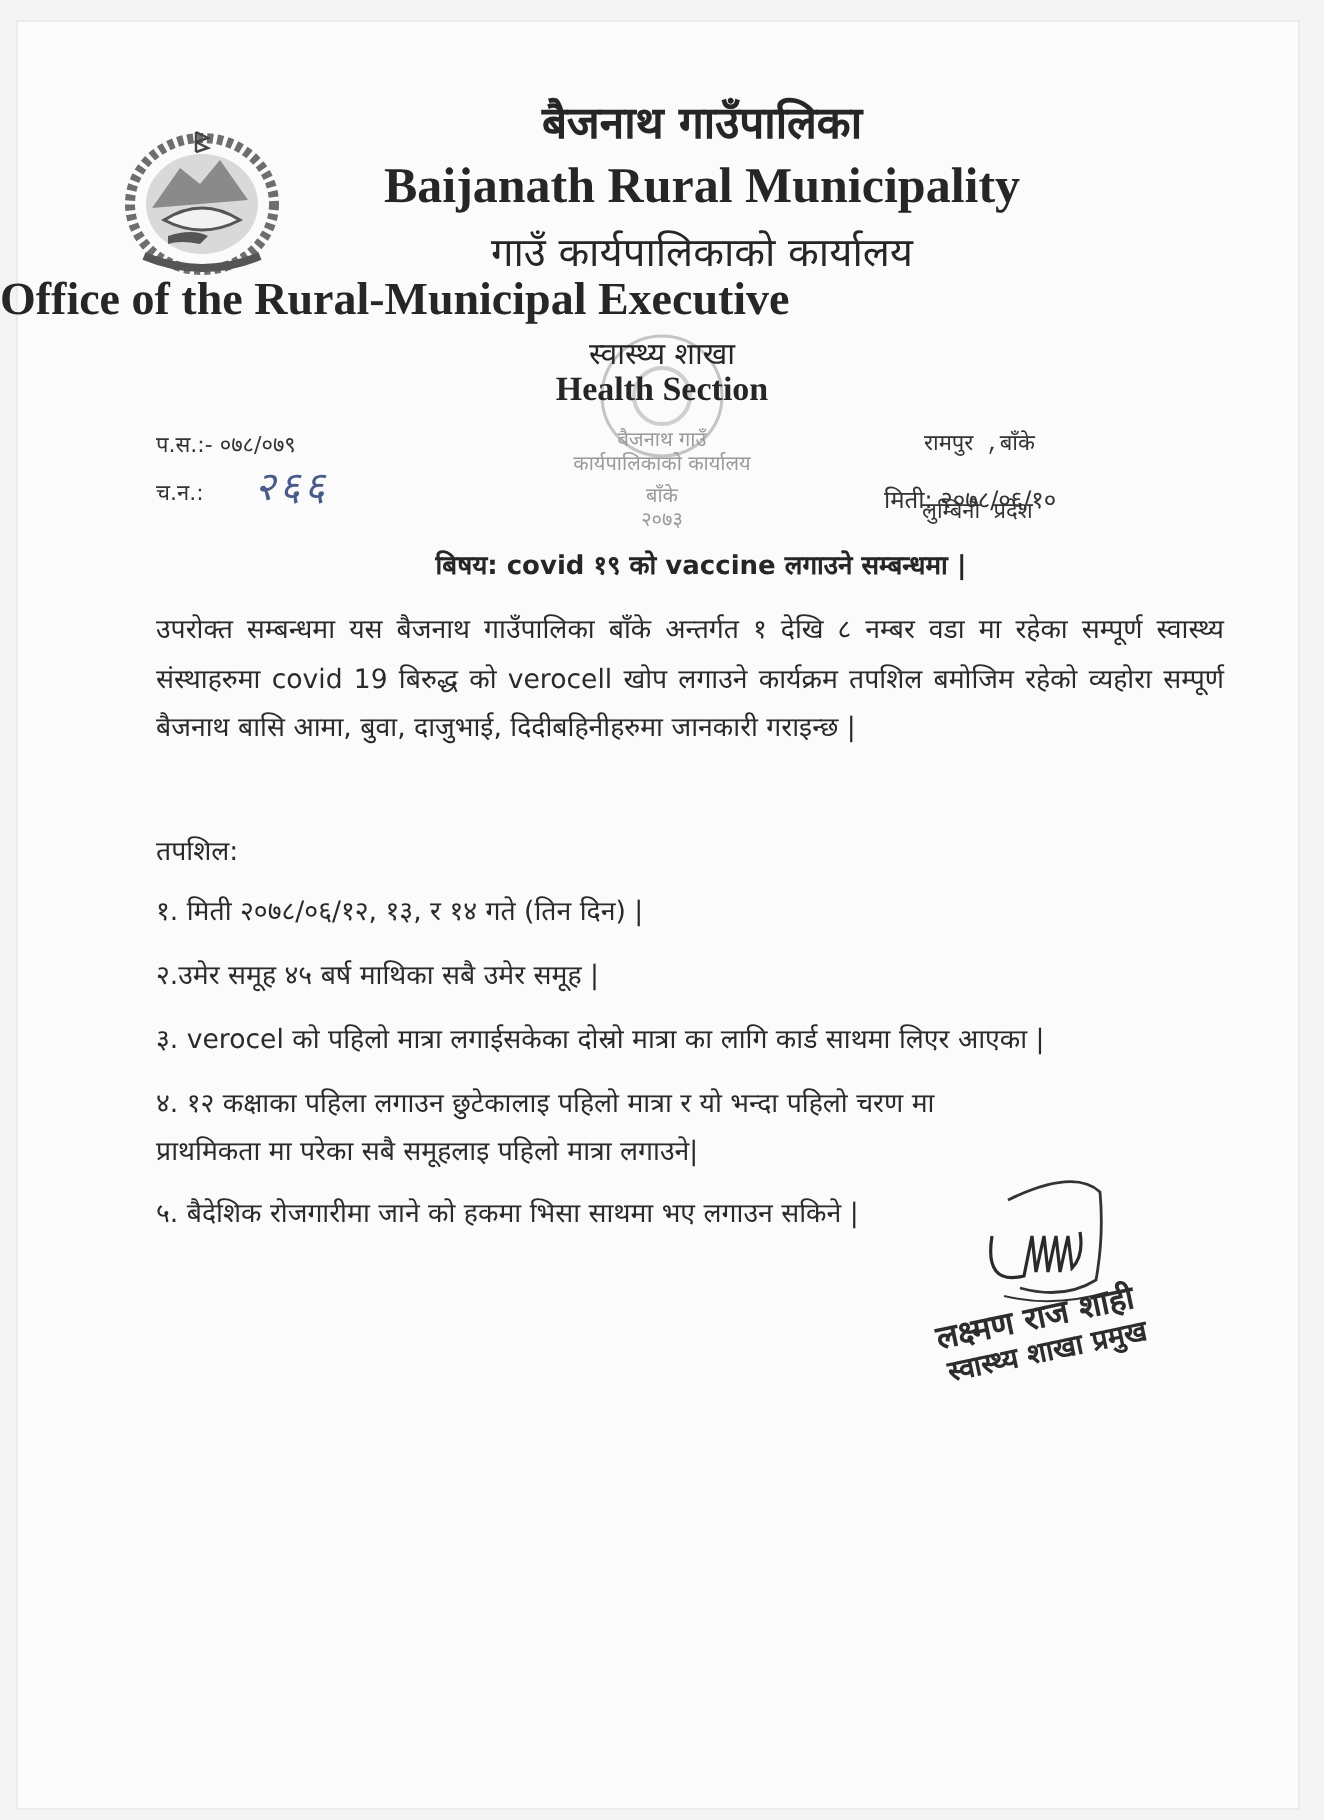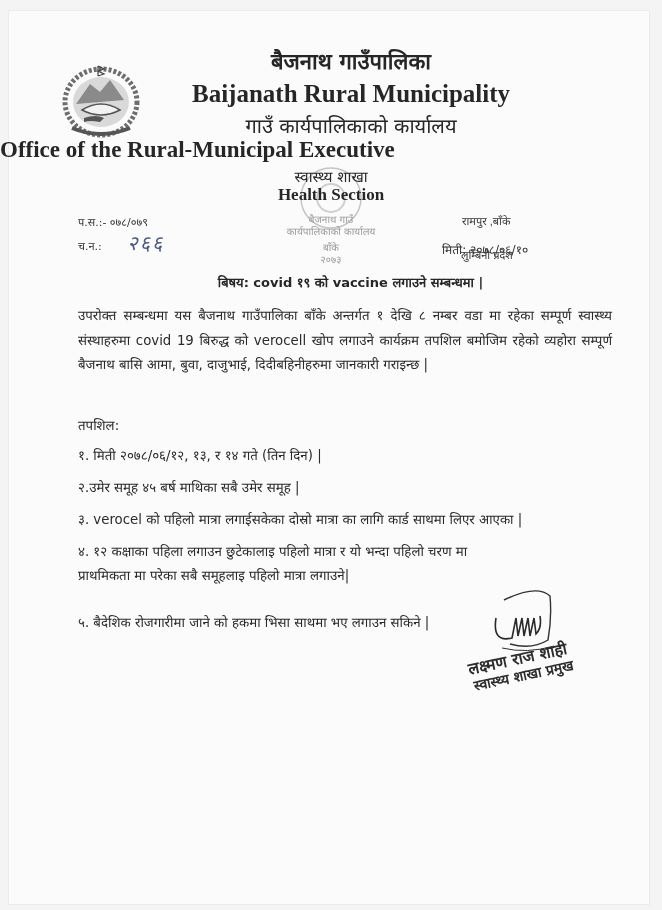--- a/index.html
+++ b/index.html
@@ -25,21 +25,21 @@
 
     .stamp {
       position: absolute; left: 276px; top: 158px; width: 110px; height: 110px;
       color: #9a9a9a; font-family: "DejaVu Sans", sans-serif;
     }
     .stamp svg { position:absolute; left:0; top:0; }
     .stamp .st-line { position:absolute; left:0; right:0; text-align:center; font-size:10px; }
 
     .ref { left: 78px; font-family: "DejaVu Sans", sans-serif; font-size: 11px; color:#333; }
     .ref .hand { font-family: "DejaVu Serif", serif; font-style: italic; font-size: 20px; color:#4a5a8a; margin-left: 22px; letter-spacing: 2px; }
-    .addr { font-family: Liberation Sans, sans-serif; font-size: 11px; color:#333; }
+    .addr { font-family: Liberation Mono, monospace; font-size: 11px; color:#333; }
     .date { font-family: "DejaVu Sans", sans-serif; font-size: 12px; color:#333; }
 
     .subject { top: 273px; left: 0; right: 0; text-align: center; font-family: "DejaVu Sans", sans-serif; font-weight: bold; font-size: 13px; padding-left: 39px; }
 
     .body-para {
       position: absolute; left: 78px; width: 534px; top: 304px;
       font-family: "DejaVu Sans", sans-serif; font-size: 13.3px; line-height: 24.5px;
       text-align: justify; color: #2a2a2a;
     }
     .para-line { font-family: "DejaVu Sans", sans-serif; font-size: 13.3px; left: 78px; color:#2a2a2a; }
@@ -110,21 +110,21 @@
 <div class="abs subject">बिषय: covid १९ को vaccine लगाउने सम्बन्धमा |</div>
 
 <div class="body-para">उपरोक्त सम्बन्धमा यस बैजनाथ गाउँपालिका बाँके अन्तर्गत १ देखि ८ नम्बर वडा मा रहेका सम्पूर्ण स्वास्थ्य संस्थाहरुमा covid 19 बिरुद्ध को verocell खोप लगाउने कार्यक्रम तपशिल बमोजिम रहेको व्यहोरा सम्पूर्ण बैजनाथ बासि आमा, बुवा, दाजुभाई, दिदीबहिनीहरुमा जानकारी गराइन्छ |</div>
 
 <div class="abs para-line" style="top:416px;">तपशिल:</div>
 <div class="abs para-line" style="top:446px;">१. मिती २०७८/०६/१२, १३, र १४ गते (तिन दिन) |</div>
 <div class="abs para-line" style="top:478px;">२.उमेर समूह ४५ बर्ष माथिका सबै उमेर समूह |</div>
 <div class="abs para-line" style="top:510px;">३. verocel को पहिलो मात्रा लगाईसकेका दोस्रो मात्रा का लागि कार्ड साथमा लिएर आएका |</div>
 <div class="abs para-line" style="top:542px;">४. १२ कक्षाका पहिला लगाउन छुटेकालाइ पहिलो मात्रा र यो भन्दा पहिलो चरण मा</div>
 <div class="abs para-line" style="top:566px;">प्राथमिकता मा परेका सबै समूहलाइ पहिलो मात्रा लगाउने|</div>
-<div class="abs para-line" style="top:597px;margin-top:16px;">५. बैदेशिक रोजगारीमा जाने को हकमा भिसा साथमा भए लगाउन सकिने |</div>
+<div class="abs para-line" style="top:597px;">५. बैदेशिक रोजगारीमा जाने को हकमा भिसा साथमा भए लगाउन सकिने |</div>
 
 <div class="sign">
   <svg width="110" height="75" viewBox="0 0 110 75">
     <path d="M22 12 Q55 -4 68 8 Q70 30 66 52 Q50 62 28 56" fill="none" stroke="#333" stroke-width="1.4"></path>
     <path d="M14 30 Q10 55 30 50 L34 30 L36 48 L40 30 L42 48 L46 30 L48 48 L52 30 L54 46 Q60 40 58 28" fill="none" stroke="#2a2a2a" stroke-width="1.6"></path>
     <path d="M20 60 Q45 66 72 58" fill="none" stroke="#333" stroke-width="1"></path>
   </svg>
   <div class="sname">लक्ष्मण राज शाही</div>
   <div class="stitle">स्वास्थ्य शाखा प्रमुख</div>
 </div>

